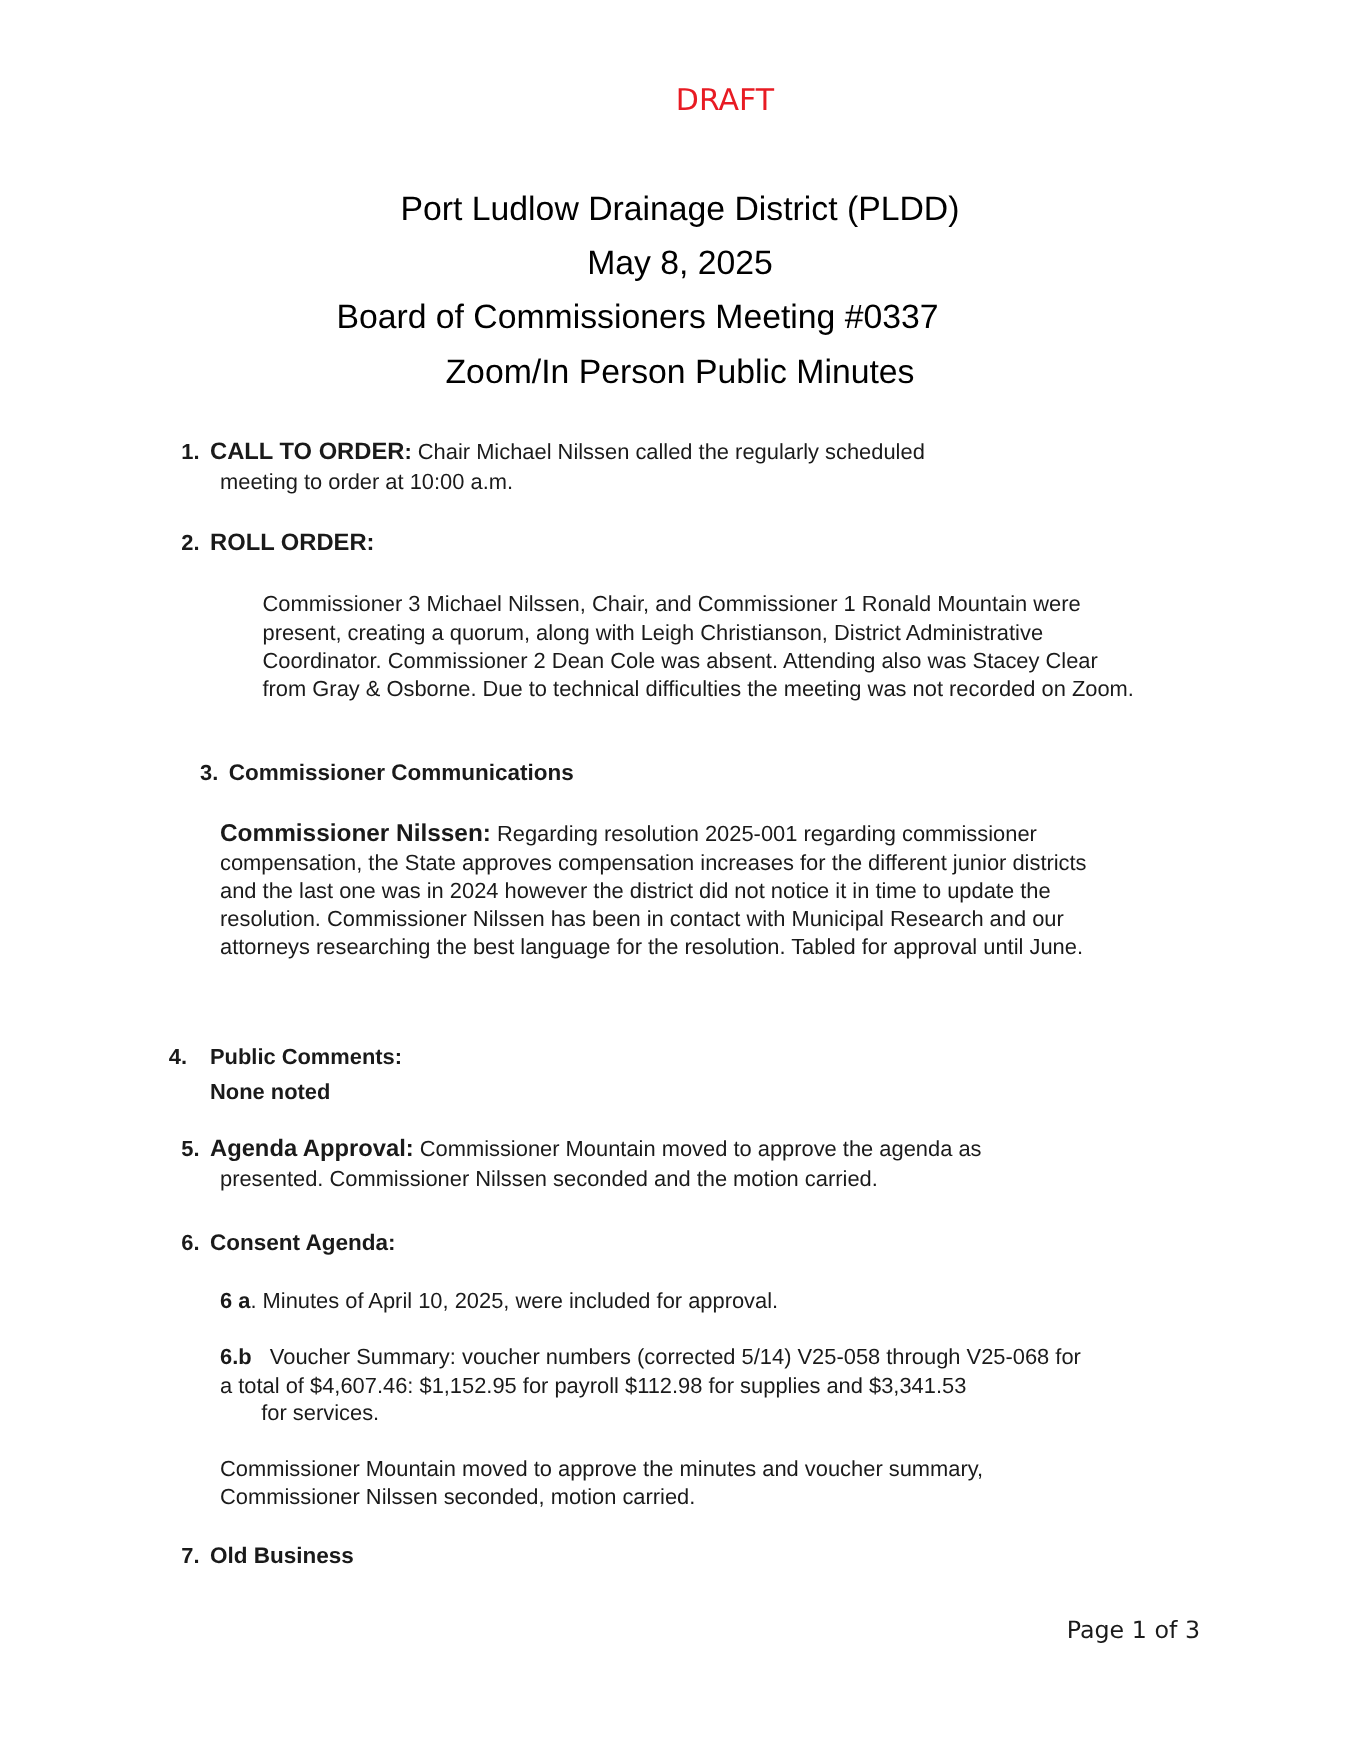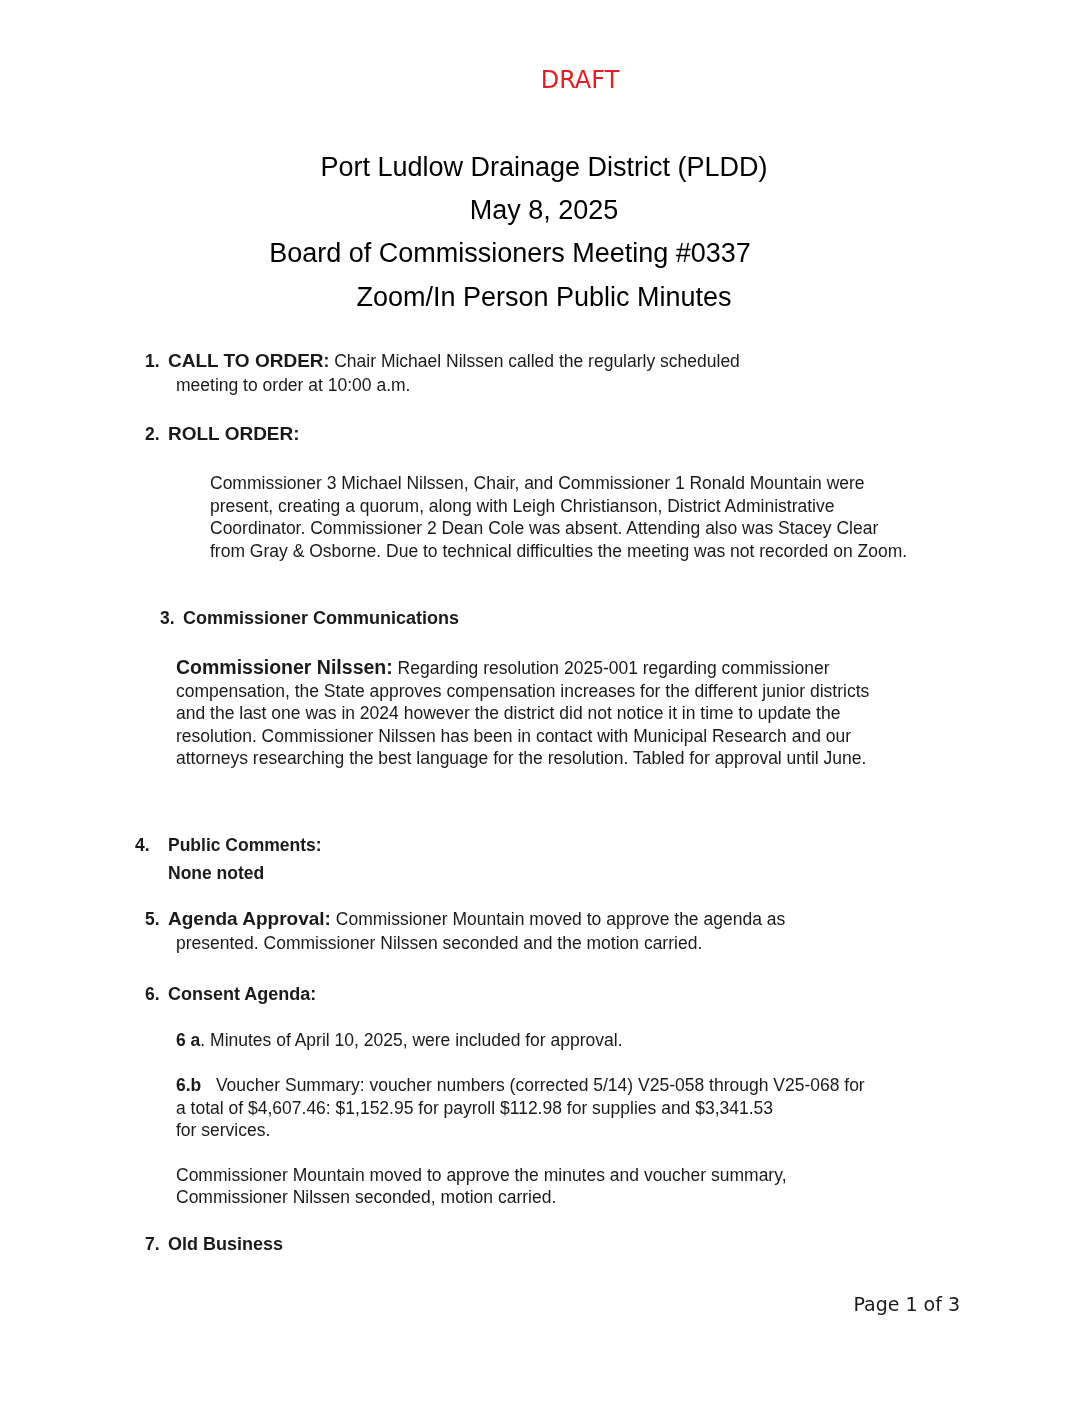--- a/index.html
+++ b/index.html
@@ -69,21 +69,21 @@
 <div class="body-text" style="top:932px;">presented.  Commissioner Nilssen seconded and the motion carried.</div>
 
 <div class="sec" style="top:983px;">
   <span class="num">6.</span><span class="head-sm">Consent Agenda:</span>
 </div>
 <div class="body-text" style="top:1029px;">
   <span class="b">6 a</span><span>.  Minutes of April 10, 2025, were included for approval.</span>
 </div>
 <div class="body-text" style="top:1074px; white-space:pre;"><span class="b">6.b</span><span>   Voucher Summary: voucher numbers (corrected 5/14) V25-058 through V25-068 for</span></div>
 <div class="body-text" style="top:1097px;">a total of $4,607.46: $1,152.95 for payroll $112.98 for supplies and $3,341.53</div>
-<div class="body-text" style="top:1119px;">for services.</div>
+<div class="body-text" style="top:1119px;margin-left:33px;">for services.</div>
 <div class="body-text" style="top:1164px;">Commissioner Mountain moved to approve the minutes and voucher summary,</div>
 <div class="body-text" style="top:1186px;">Commissioner Nilssen seconded, motion carried.</div>
 
 <div class="sec" style="top:1233px;">
   <span class="num">7.</span><span class="head-sm">Old Business</span>
 </div>
 
 <div class="footer">Page 1 of 3</div>
 
 </body></html>

